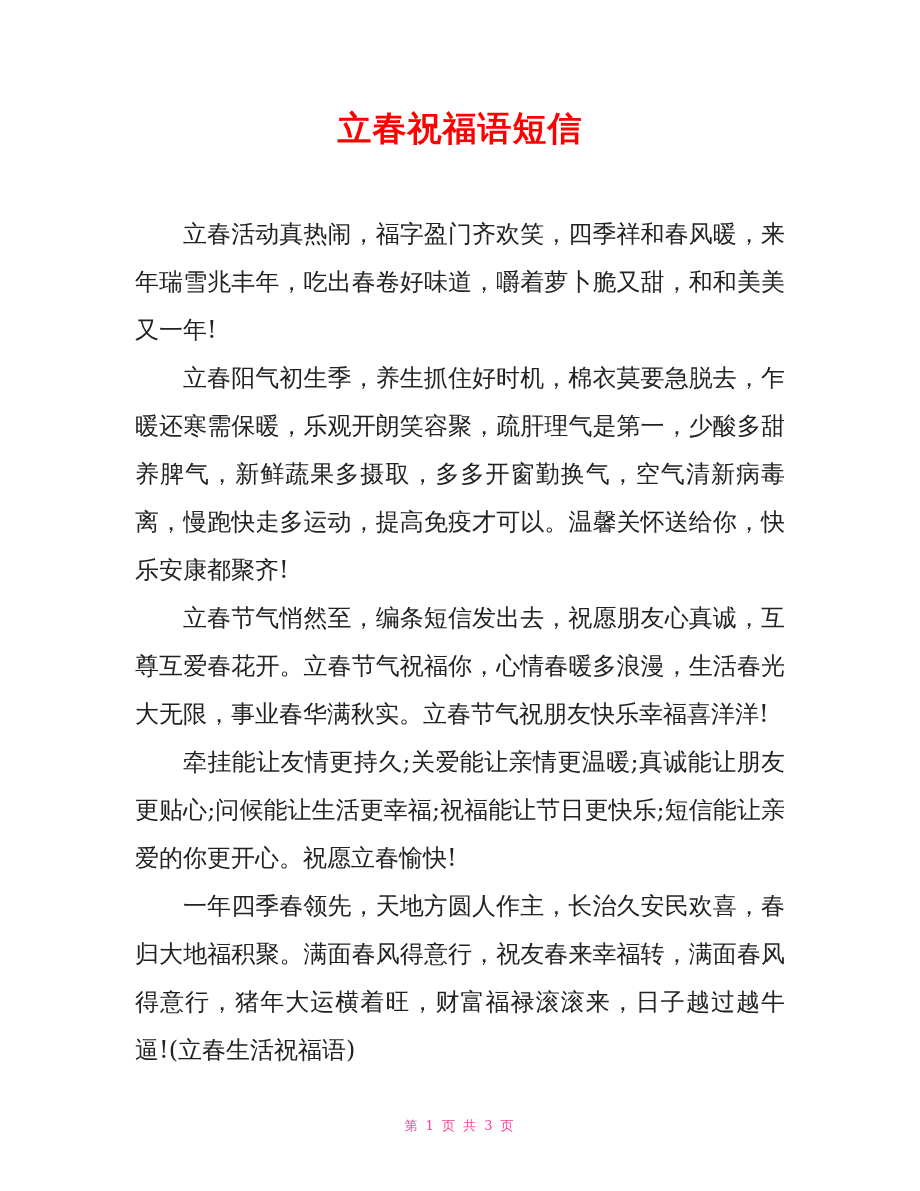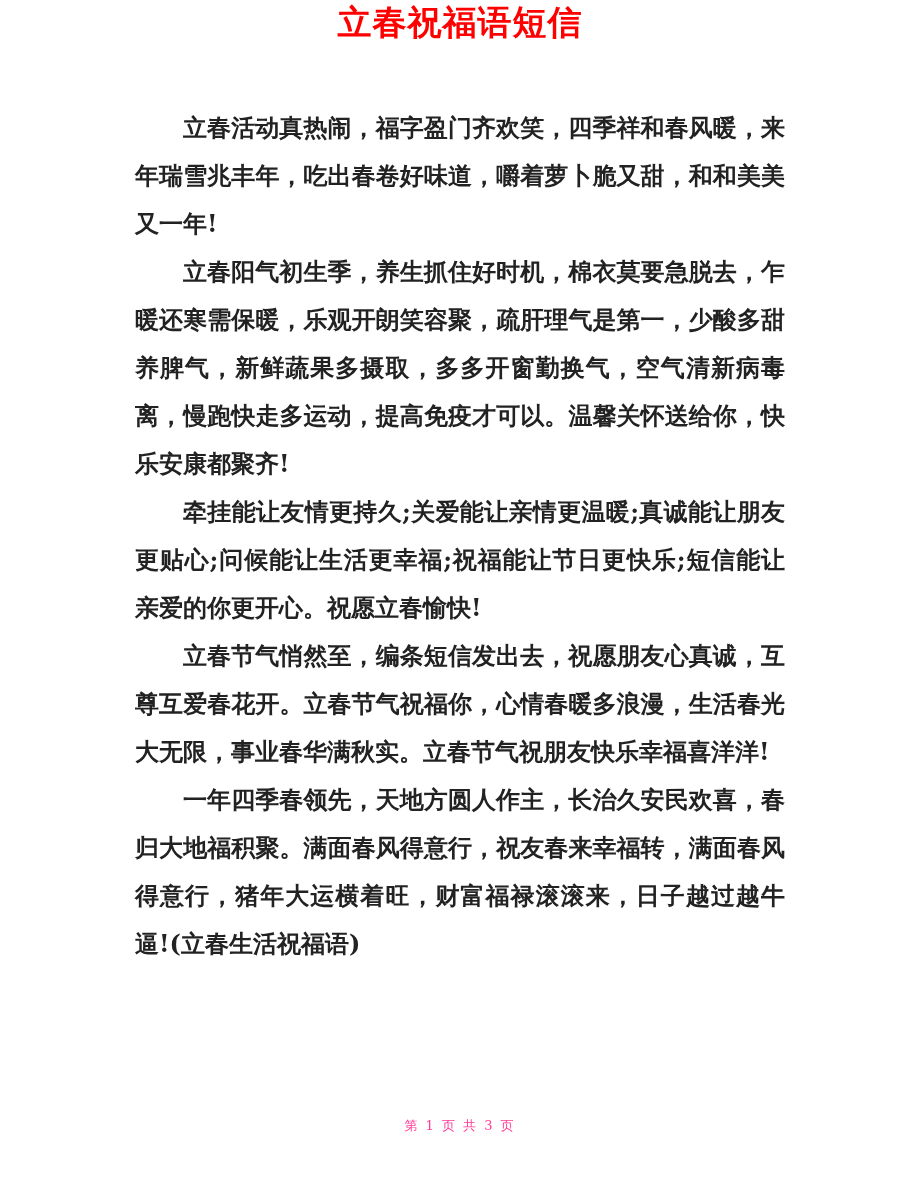--- a/index.html
+++ b/index.html
@@ -10,32 +10,32 @@
   .page {
     position: relative;
     width: 920px;
     height: 1191px;
     background: #ffffff;
     overflow: hidden;
     font-family: "DejaVu Serif", "Liberation Serif", serif;
   }
   .doc-title {
     margin: 0;
+    padding-top: 106px;
     text-align: center;
     font-family: "Liberation Sans", "DejaVu Sans", sans-serif;
     font-weight: bold;
     font-size: 34px;
     line-height: 1.3;
     letter-spacing: 1px;
     color: #ff0000;
   }
   .doc-body {
     margin: 60px 135px 0 135px;
     width: 650px;
-    font-weight: bold;
   }
   .doc-body p {
     margin: 0;
     font-size: 24px;
     line-height: 48px;
     color: #222222;
     text-align: justify;
     text-indent: 2em;
     font-family: "DejaVu Serif", "Liberation Serif", serif;
   }
@@ -57,23 +57,23 @@
 <div class="page">
 
   <h1 class="doc-title" style="color: rgb(255, 0, 0);">立春祝福语短信</h1>
 
   <div class="doc-body">
 
       <p>立春活动真热闹，福字盈门齐欢笑，四季祥和春风暖，来年瑞雪兆丰年，吃出春卷好味道，嚼着萝卜脆又甜，和和美美又一年!</p>
 
       <p>立春阳气初生季，养生抓住好时机，棉衣莫要急脱去，乍暖还寒需保暖，乐观开朗笑容聚，疏肝理气是第一，少酸多甜养脾气，新鲜蔬果多摄取，多多开窗勤换气，空气清新病毒离，慢跑快走多运动，提高免疫才可以。温馨关怀送给你，快乐安康都聚齐!</p>
 
+      <p>立春节气悄然至，编条短信发出去，祝愿朋友心真诚，互尊互爱春花开。立春节气祝福你，心情春暖多浪漫，生活春光大无限，事业春华满秋实。立春节气祝朋友快乐幸福喜洋洋!</p>
+
       <p>牵挂能让友情更持久;关爱能让亲情更温暖;真诚能让朋友更贴心;问候能让生活更幸福;祝福能让节日更快乐;短信能让亲爱的你更开心。祝愿立春愉快!</p>
-
-      <p>立春节气悄然至，编条短信发出去，祝愿朋友心真诚，互尊互爱春花开。立春节气祝福你，心情春暖多浪漫，生活春光大无限，事业春华满秋实。立春节气祝朋友快乐幸福喜洋洋!</p>
 
       <p>一年四季春领先，天地方圆人作主，长治久安民欢喜，春归大地福积聚。满面春风得意行，祝友春来幸福转，满面春风得意行，猪年大运横着旺，财富福禄滚滚来，日子越过越牛逼!(立春生活祝福语)</p>
     </div>
 
   <div class="page-footer" style="color: rgb(255, 60, 150);">
     <span>第 1 页 共 3 页</span>
   </div>
 
 </div>
 

